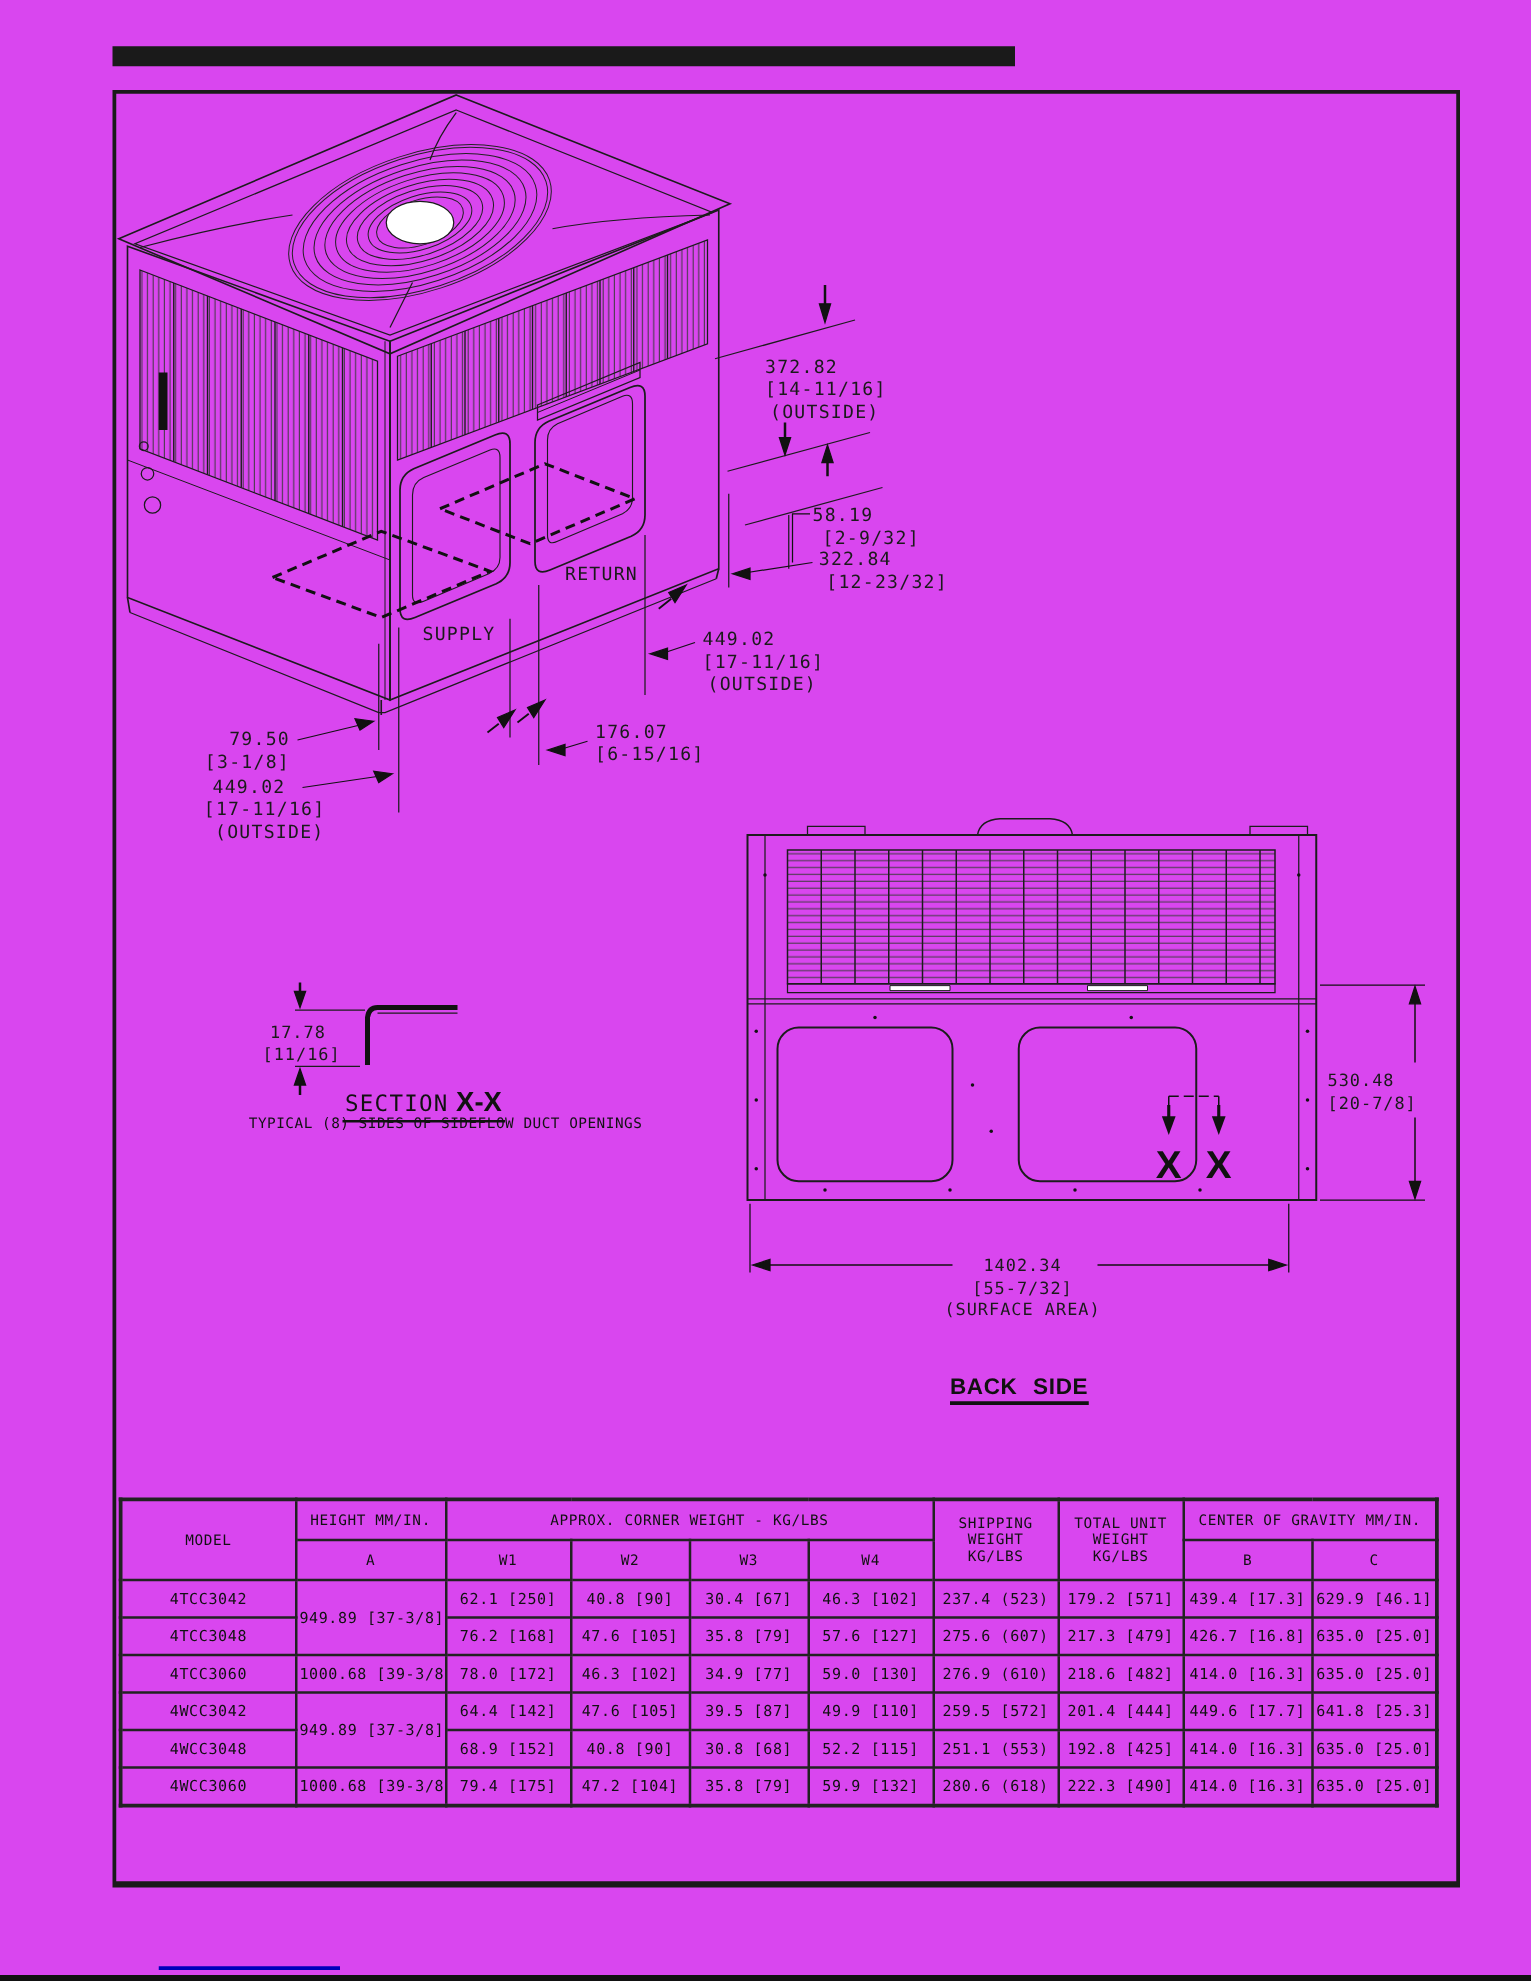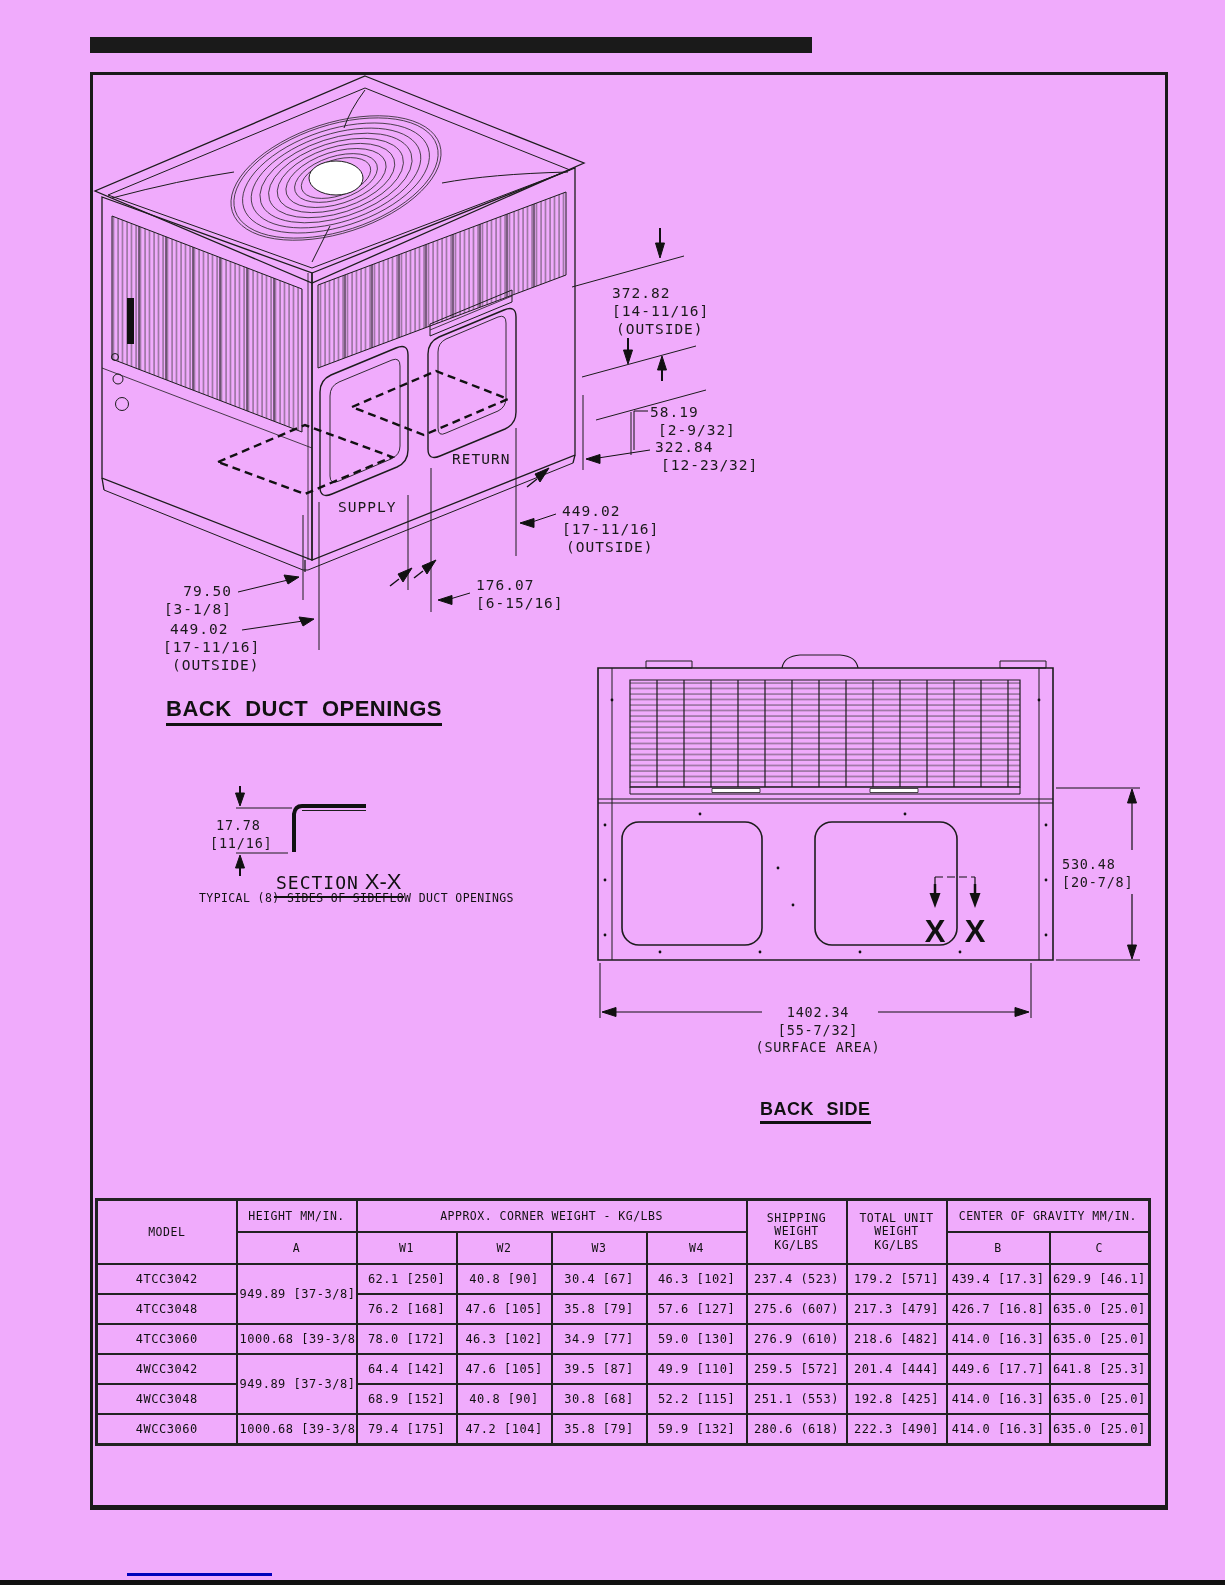--- a/index.html
+++ b/index.html
@@ -1,34 +1,34 @@
 <!DOCTYPE html>
 <html><head>
 <meta charset="utf-8">
 <style>
   html,body{margin:0;padding:0;background:#fff;}
-  .page{position:relative;width:1225px;height:1585px;background:#f0abfc;overflow:hidden;
+  .page{position:relative;width:1225px;height:1585px;background:#d946ef;overflow:hidden;
         font-family:"DejaVu Sans Mono",monospace;color:#1a1a1a;}
   .abs{position:absolute;}
   .top-bar{left:90px;top:37px;width:722px;height:16px;background:#1a1a1a;}
   .frame{left:90px;top:72px;width:1078px;height:1438px;border:3px solid #1a1a1a;border-bottom-width:5px;box-sizing:border-box;}
   .bottom-bar{left:0;top:1580px;width:1225px;height:5px;background:#111;}
   .link-line{left:127px;top:1573px;width:145px;height:0;border-top:3px solid #0000bb;}
   svg{position:absolute;overflow:visible;}
   svg line,svg path,svg polygon,svg rect,svg ellipse,svg polyline,svg circle{vector-effect:non-scaling-stroke;}
   .dim{font-family:"DejaVu Sans Mono",monospace;font-size:14.5px;letter-spacing:1px;fill:#1a1a1a;}
   .dim-sm{font-family:"DejaVu Sans Mono",monospace;font-size:13.5px;letter-spacing:0.8px;fill:#1a1a1a;}
   .xmark{font-family:"Liberation Sans",sans-serif;font-size:31px;font-weight:bold;fill:#111;}
   .draw-title{position:absolute;font-family:"Liberation Sans",sans-serif;font-weight:bold;color:#111;
               border-bottom:3px solid #111;padding-bottom:1px;white-space:nowrap;}
   .t-bdo{left:166px;top:696px;font-size:22px;word-spacing:7px;letter-spacing:0.5px;}
   .t-bs{left:760px;top:1099px;font-size:18px;word-spacing:7px;letter-spacing:0.5px;}
   .sec-title{position:absolute;left:274px;top:869px;border-bottom:2.5px solid #111;padding:0 2px 1px 2px;white-space:nowrap;}
   .sec-title .small{font-family:"DejaVu Sans Mono",monospace;font-size:18px;letter-spacing:1px;color:#111;}
-  .sec-title .big{font-family:"Liberation Sans",sans-serif;font-size:22px;font-weight:normal;color:#111;margin-left:6px;}
+  .sec-title .big{font-family:"Liberation Sans",sans-serif;font-size:22px;font-weight:bold;color:#111;margin-left:6px;}
   .sec-caption{position:absolute;left:176px;top:891px;font-size:11.5px;letter-spacing:0.4px;color:#111;white-space:nowrap;margin-left:23px;}
   
   table.spec{position:absolute;left:95px;top:1198px;width:1053px;border-collapse:collapse;table-layout:fixed;
              font-family:"DejaVu Sans Mono",monospace;font-size:12px;color:#111;}
   table.spec th,table.spec td{border:2px solid #222;text-align:center;vertical-align:middle;padding:0 2px;
              font-weight:normal;letter-spacing:0.5px;overflow:hidden;white-space:nowrap;}
   table.spec th{font-size:11.5px;height:30px;}
   table.spec td{height:28px;text-align:center;}
   table.spec{border:3px solid #222;}
   .pre{white-space:pre-line !important;line-height:1.15;}
@@ -189,21 +189,20 @@
       <text class="dim" x="232" y="596" text-anchor="end">79.50</text>
       <text class="dim" x="232" y="614" text-anchor="end">[3-1/8]</text>
       <text class="dim" x="170" y="634">449.02</text>
       <text class="dim" x="163" y="652">[17-11/16]</text>
       <text class="dim" x="172" y="670">(OUTSIDE)</text>
       <text class="dim" x="338" y="512">SUPPLY</text>
       <text class="dim" x="452" y="464">RETURN</text>
     </g>
   </svg>
 
-  <div class="draw-title t-bdo">BACK DUCT OPENINGS</div>
 
   <svg style="left:160px;top:778px" width="320" height="128" viewBox="160 778 320 128">
     <g stroke="#1c1c1c" fill="none">
       <line x1="236" y1="808" x2="292" y2="808" stroke-width="1"></line>
       <path d="M366,806 L302,806 Q295,806 294,814 L294,852" stroke-width="4" stroke="#111"></path>
       <line x1="302" y1="810.5" x2="366" y2="810.5" stroke-width="1"></line>
       <line x1="236" y1="853" x2="288" y2="853" stroke-width="1"></line>
     </g>
     <g fill="#111" stroke="#111">
       <line x1="240" y1="786" x2="240" y2="794" stroke-width="2"></line>

